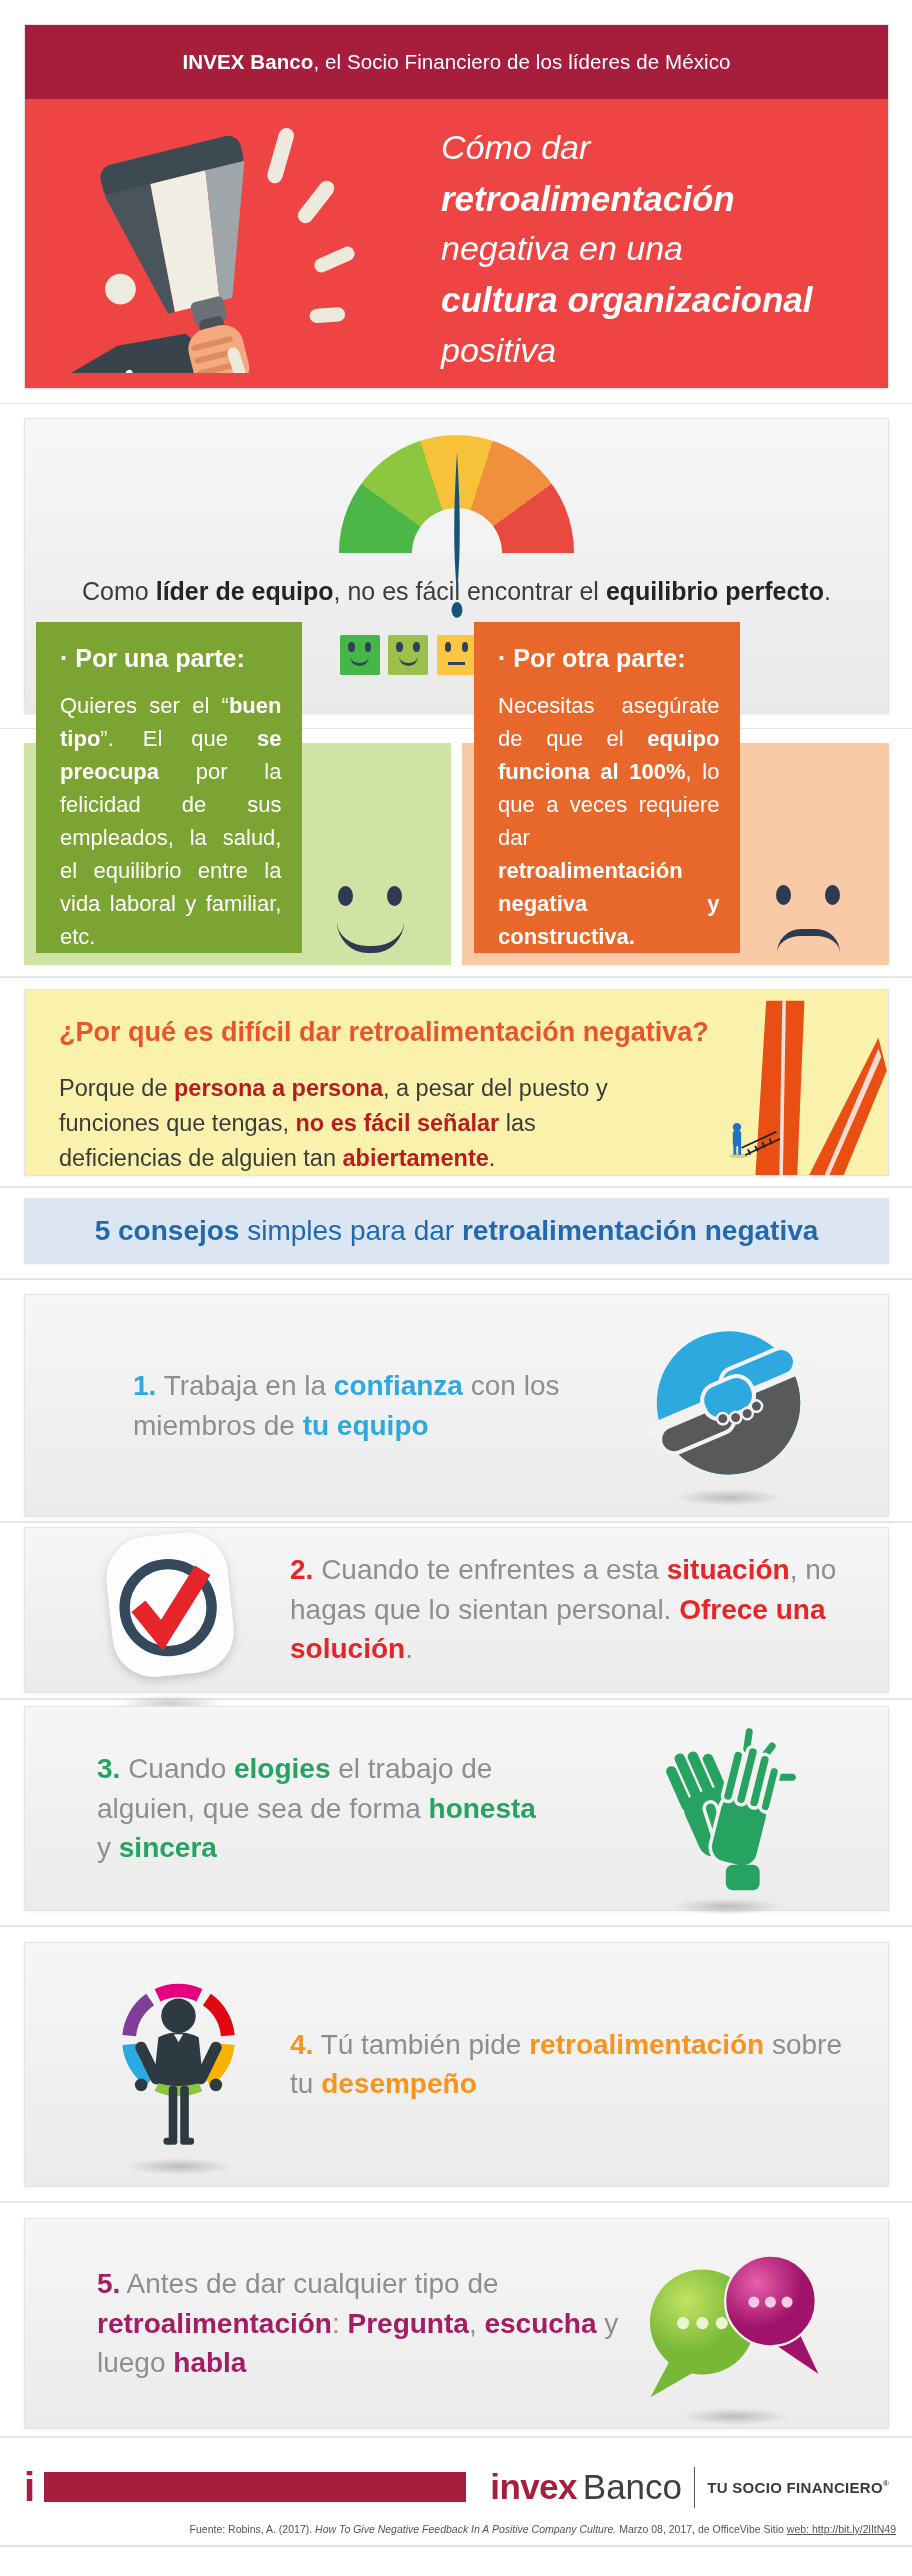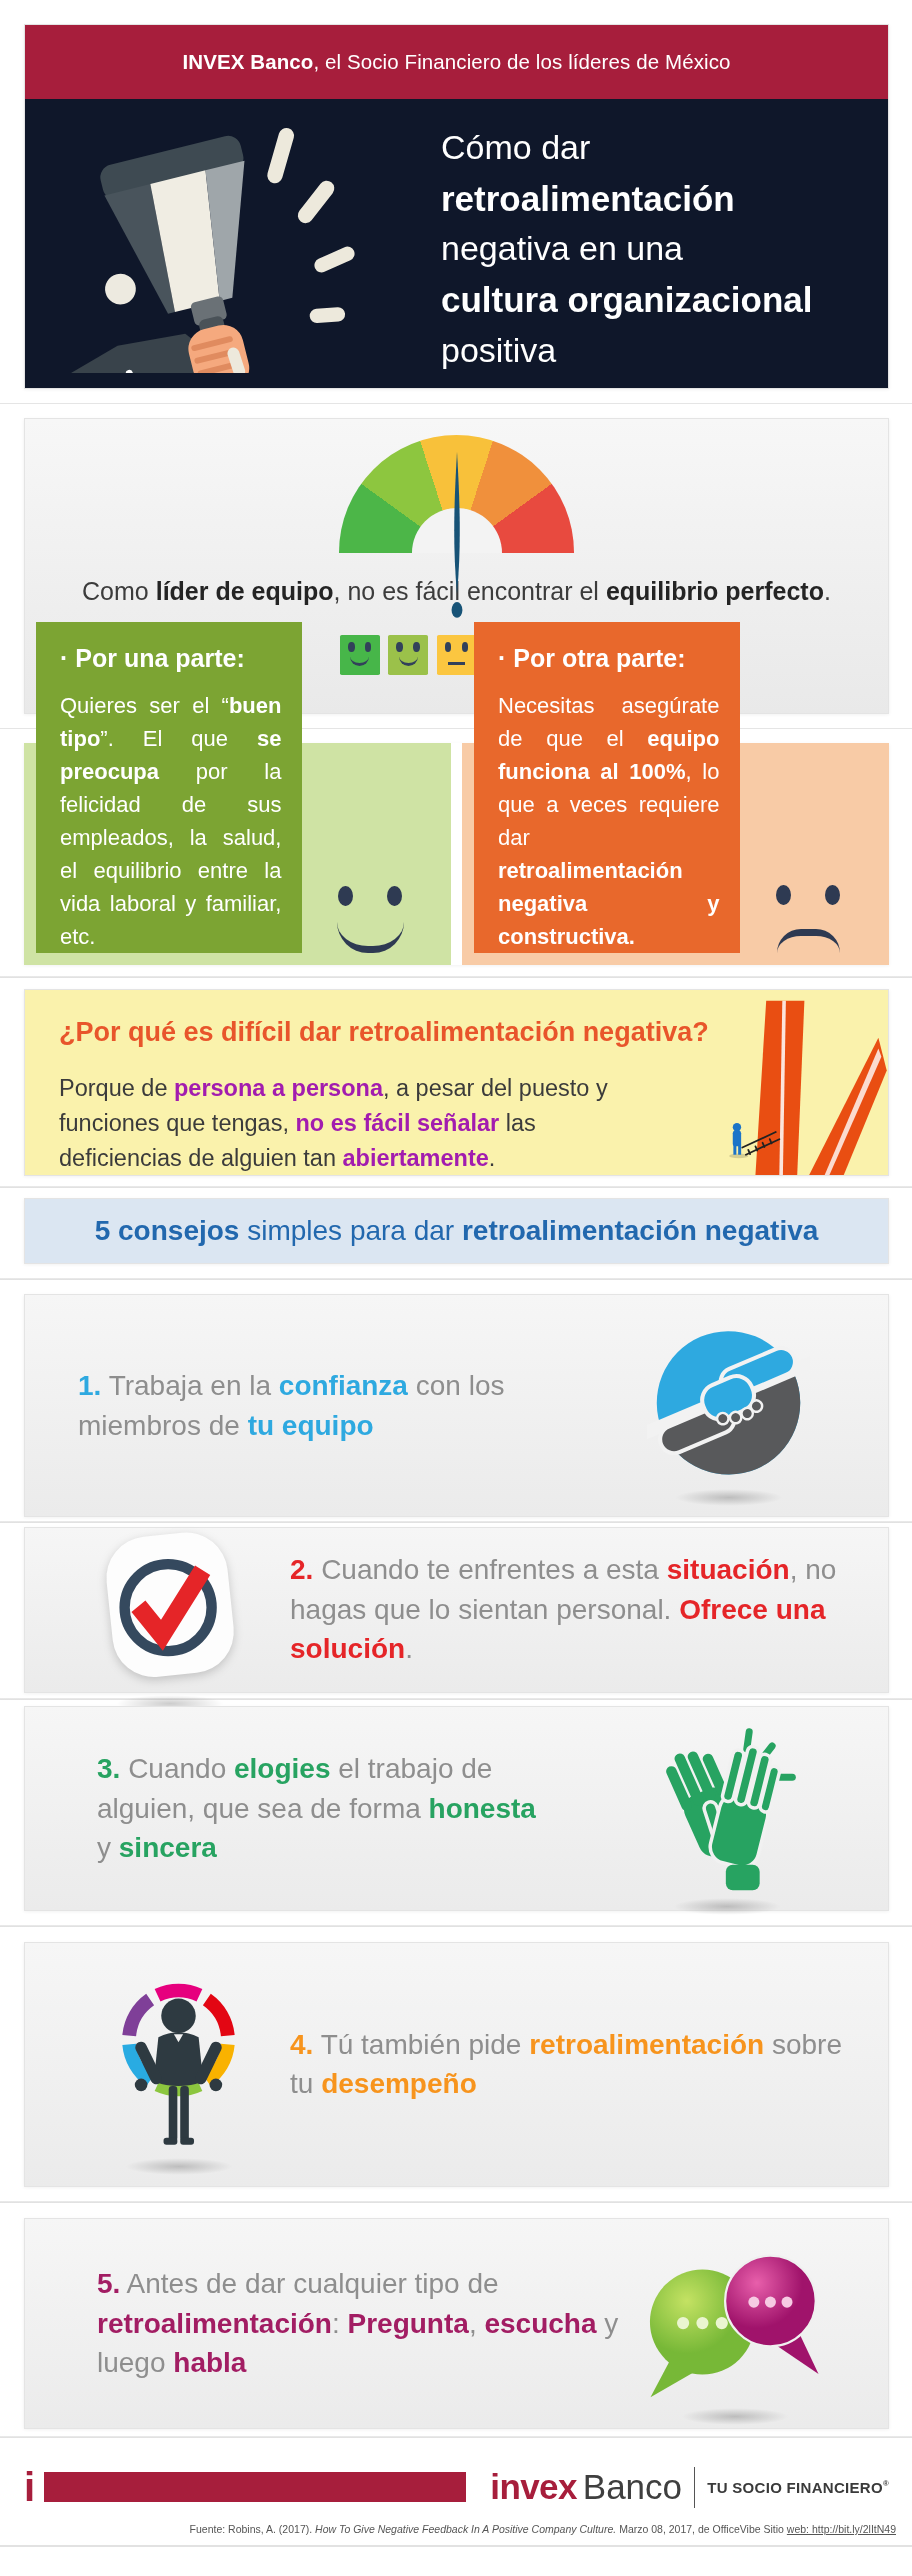--- a/index.html
+++ b/index.html
@@ -15,21 +15,21 @@
 
   .gap { display:flex; align-items:center; }
   .gap .hr { width:100%; height:1.8px; background:linear-gradient(180deg,#ececec,#dedede); }
   .g48{height:29px}.g40{height:24px}.g36{height:22px}.g50{height:30px}
   .g16{height:9.6px}.g22{height:13.3px}.g52{height:31px}.g26{height:15.7px}
 
   
   .header-card { height:365px; overflow:hidden; }
   .top-banner { height:74px; background:#A71E3C; display:flex; align-items:center; justify-content:center; color:#fff; font-size:20.5px; letter-spacing:0.1px; }
   .top-banner b { font-weight:700; }
-  .hero { height:291px; background:#0f172a; position:relative; }
+  .hero { height:291px; background:#ef4444; position:relative;font-style:italic; }
   .hero-art { position:absolute; left:28px; top:20.5px; width:343px; height:253px; }
   .hero-title { position:absolute; left:416px; top:24px; color:#fff; font-size:34px; line-height:1.47; }
   .hero-title .bld { font-weight:700; font-size:35px; }
 
   
   .gauge-card { height:296px; background:linear-gradient(180deg,#f7f7f7,#e9e9e9); display:flex; flex-direction:column; align-items:center; }
   .gauge { margin-top:15.7px; width:235px; height:118px; position:relative; }
   .gauge-arc { width:100%; height:100%; border-radius:118px 118px 0 0;
     background:conic-gradient(from -90deg at 50% 100%, #4CB648 0 36deg, #8DC63F 0 72deg, #F8C13A 0 108deg, #F0903C 0 144deg, #E84A3F 0 180deg); }
   .gauge-cut { position:absolute; bottom:0; left:50%; transform:translateX(-50%); width:90px; height:45px; border-radius:90px 90px 0 0; background:#f3f3f3; }
@@ -59,33 +59,33 @@
   .face-area { flex:1; display:flex; flex-direction:column; align-items:center; justify-content:center; }
   .bf-eyes { display:flex; gap:34px; }
   .bf-eyes i { width:15px; height:20.5px; border-radius:50%; background:#2E3A52; }
   .bf-smile { margin-top:15.7px; width:67px; height:31px; border-bottom:7.2px solid #2E3A52; border-radius:0 0 67px 67px; }
   .bf-frown { margin-top:24px; width:63px; height:24px; border-top:7.2px solid #2E3A52; border-radius:63px 63px 0 0; }
 
   
   .why-card { height:187px; background:#FAF2AC; overflow:hidden; padding:26.5px 0 0 34px; }
   .why-card h2 { font-size:27px; font-weight:700; color:#E8552B; }
   .why-card p { margin-top:23px; width:578px; font-size:23.5px; line-height:1.5; color:#3B3B3B; }
-  .why-card p b { color:#a21caf; }
+  .why-card p b { color:#b91c1c; }
   .road-art { position:absolute; right:0; top:0; height:100%; }
 
   
   .tips-banner { height:66px; background:#DBE6F2; display:flex; align-items:center; justify-content:center; font-size:28px; color:#2268AE; }
   .tips-banner b { font-weight:700; }
 
   
   .tip { background:linear-gradient(180deg,#f6f6f6,#ebebeb); display:flex; align-items:center; }
   .tip .txt { font-size:28px; line-height:1.42; color:#8E8E8E; }
   .tip .txt b { font-weight:700; }
   .t1{height:223px} .t2{height:166px} .t3{height:205px} .t4{height:245px} .t5{height:211px}
-  .t1 .txt { margin-left:53px; width:476px; }
+  .t1 .txt { margin-left:108px; width:476px; }
   .t1 .art { margin-left:auto; margin-right:78px; }
   .t2 .art { margin-left:72px; }
   .t2 .txt { margin-left:48px; width:554px; }
   .t3 .txt { margin-left:72px; width:446px; }
   .t3 .art { margin-left:auto; margin-right:90px; }
   .t4 .art { margin-left:84px; }
   .t4 .txt { margin-left:42px; width:578px; }
   .t5 .txt { margin-left:72px; width:542px; }
   .t5 .art { margin-left:auto; margin-right:54px; }
   .c-blue{color:#2EA9E0}.c-red{color:#E52528}.c-green{color:#27A361}.c-orange{color:#F7941D}.c-magenta{color:#A21D63}

